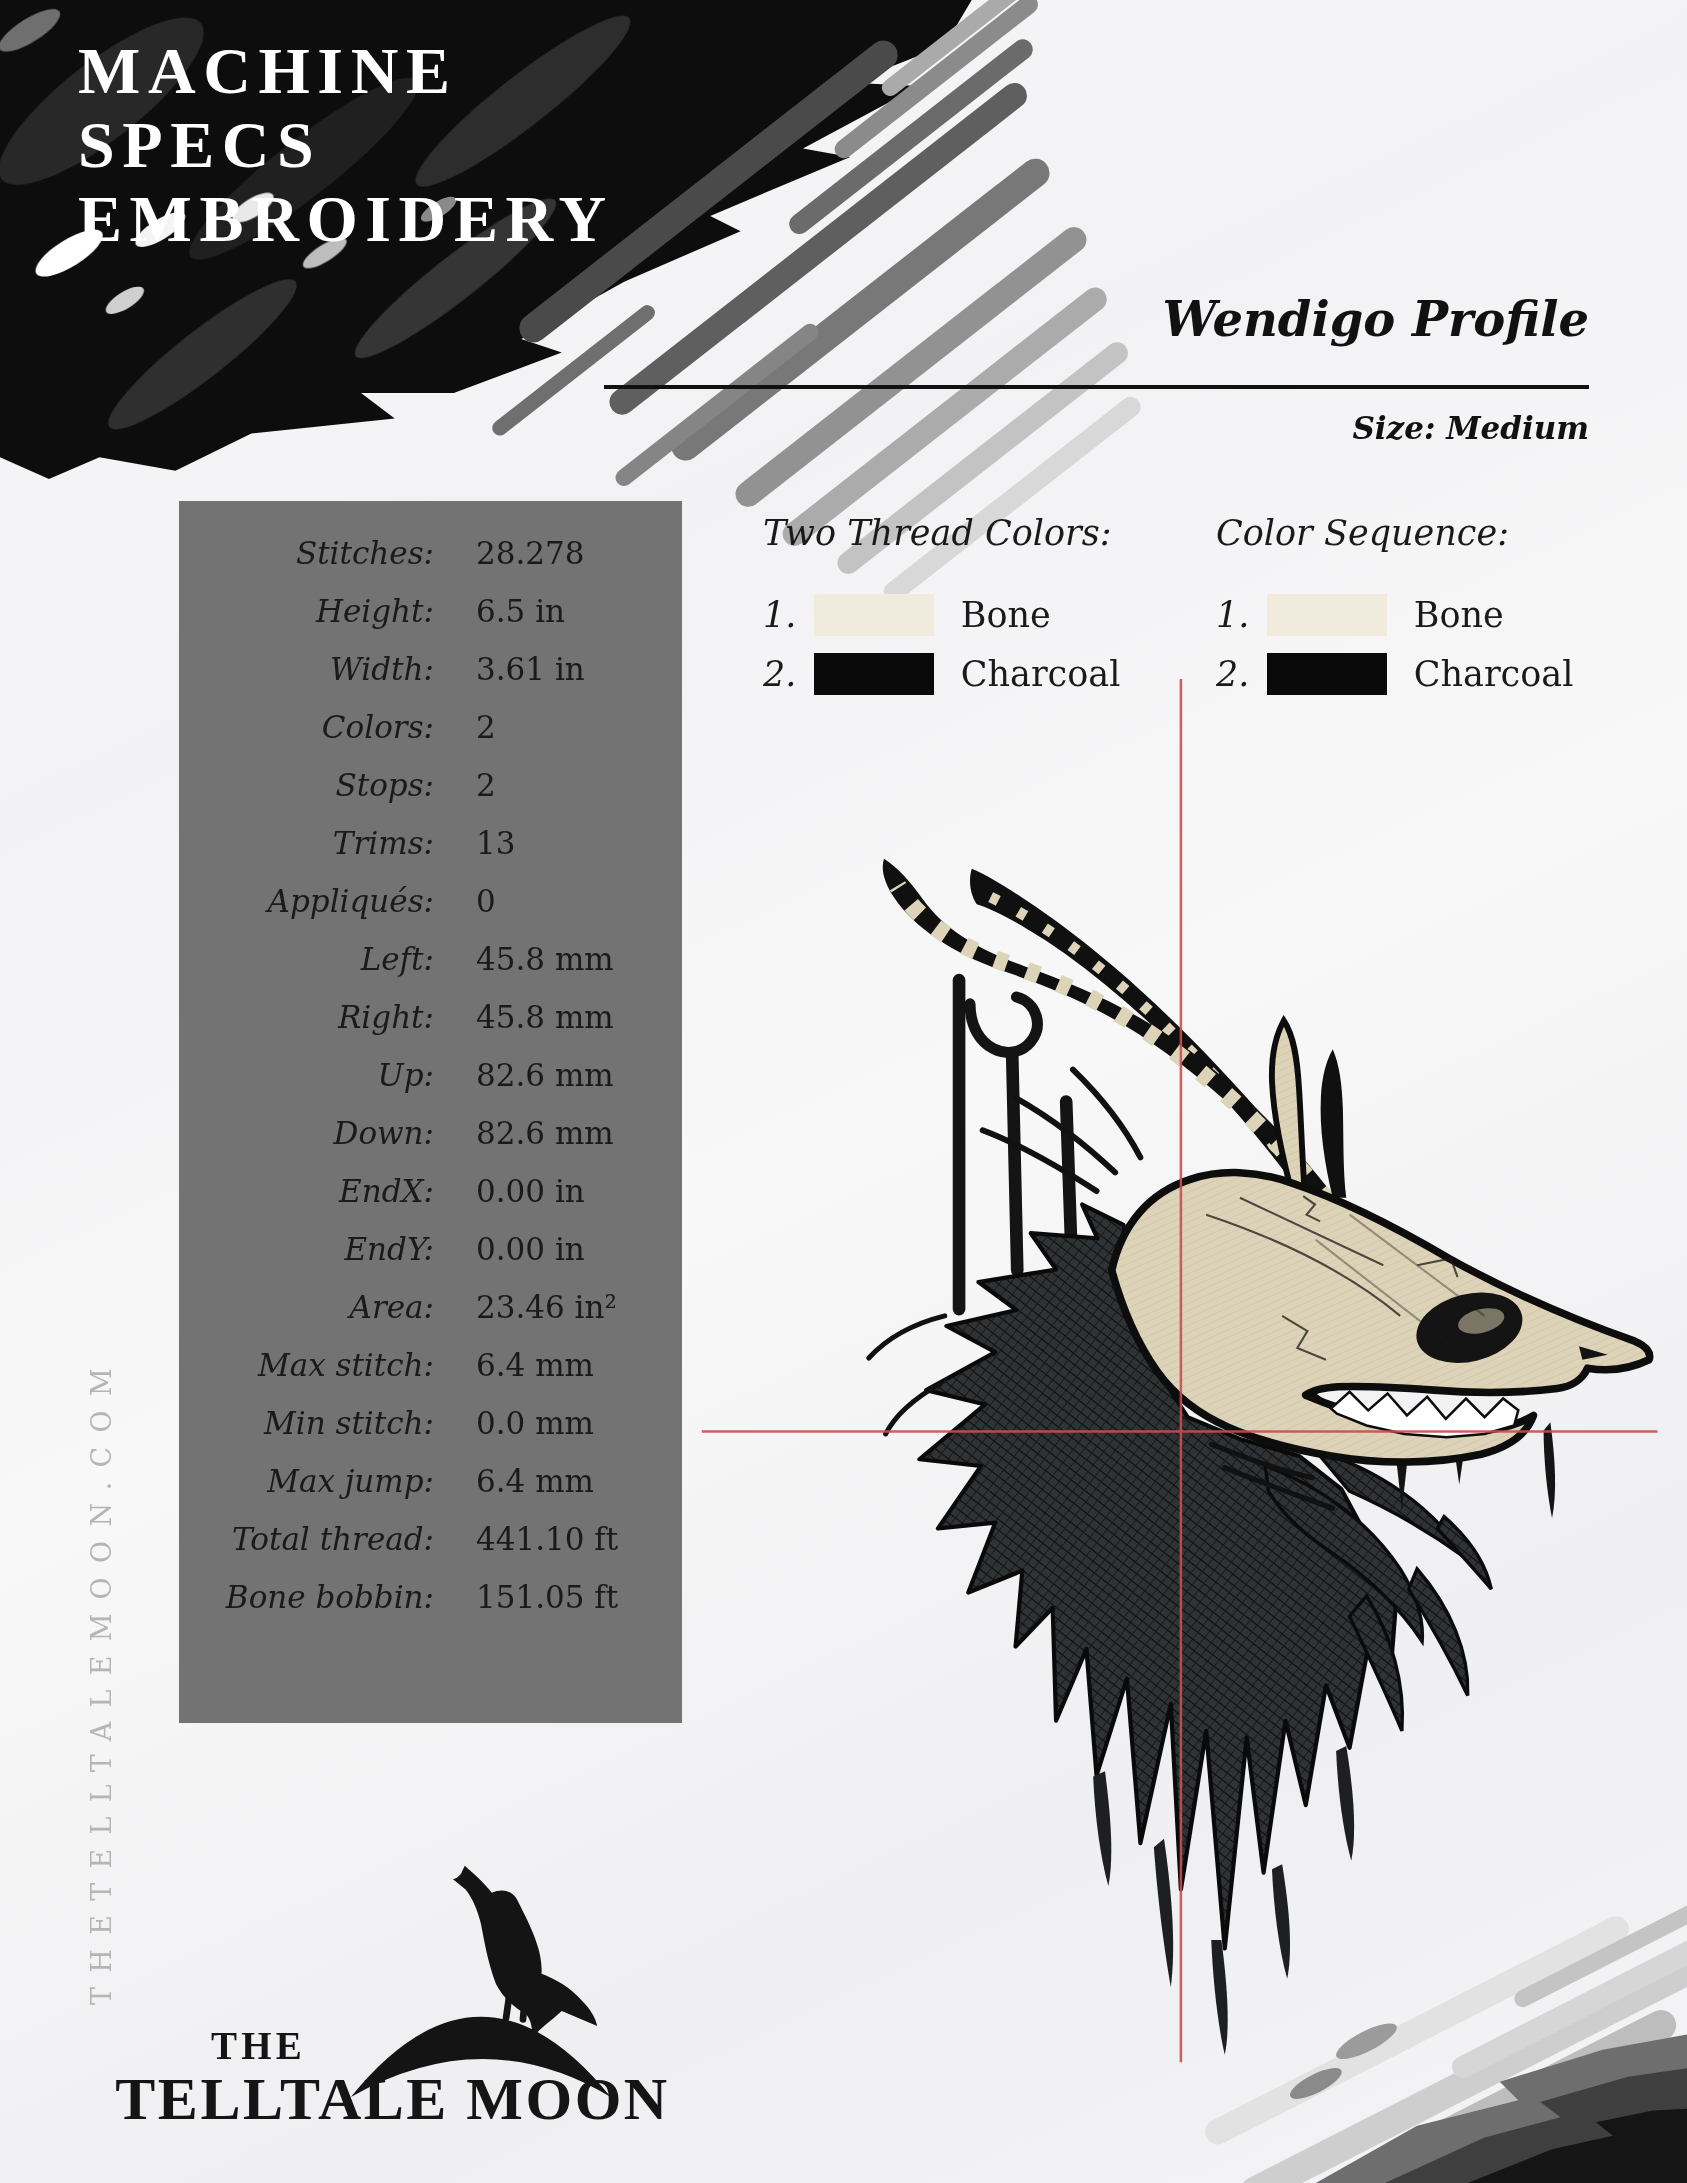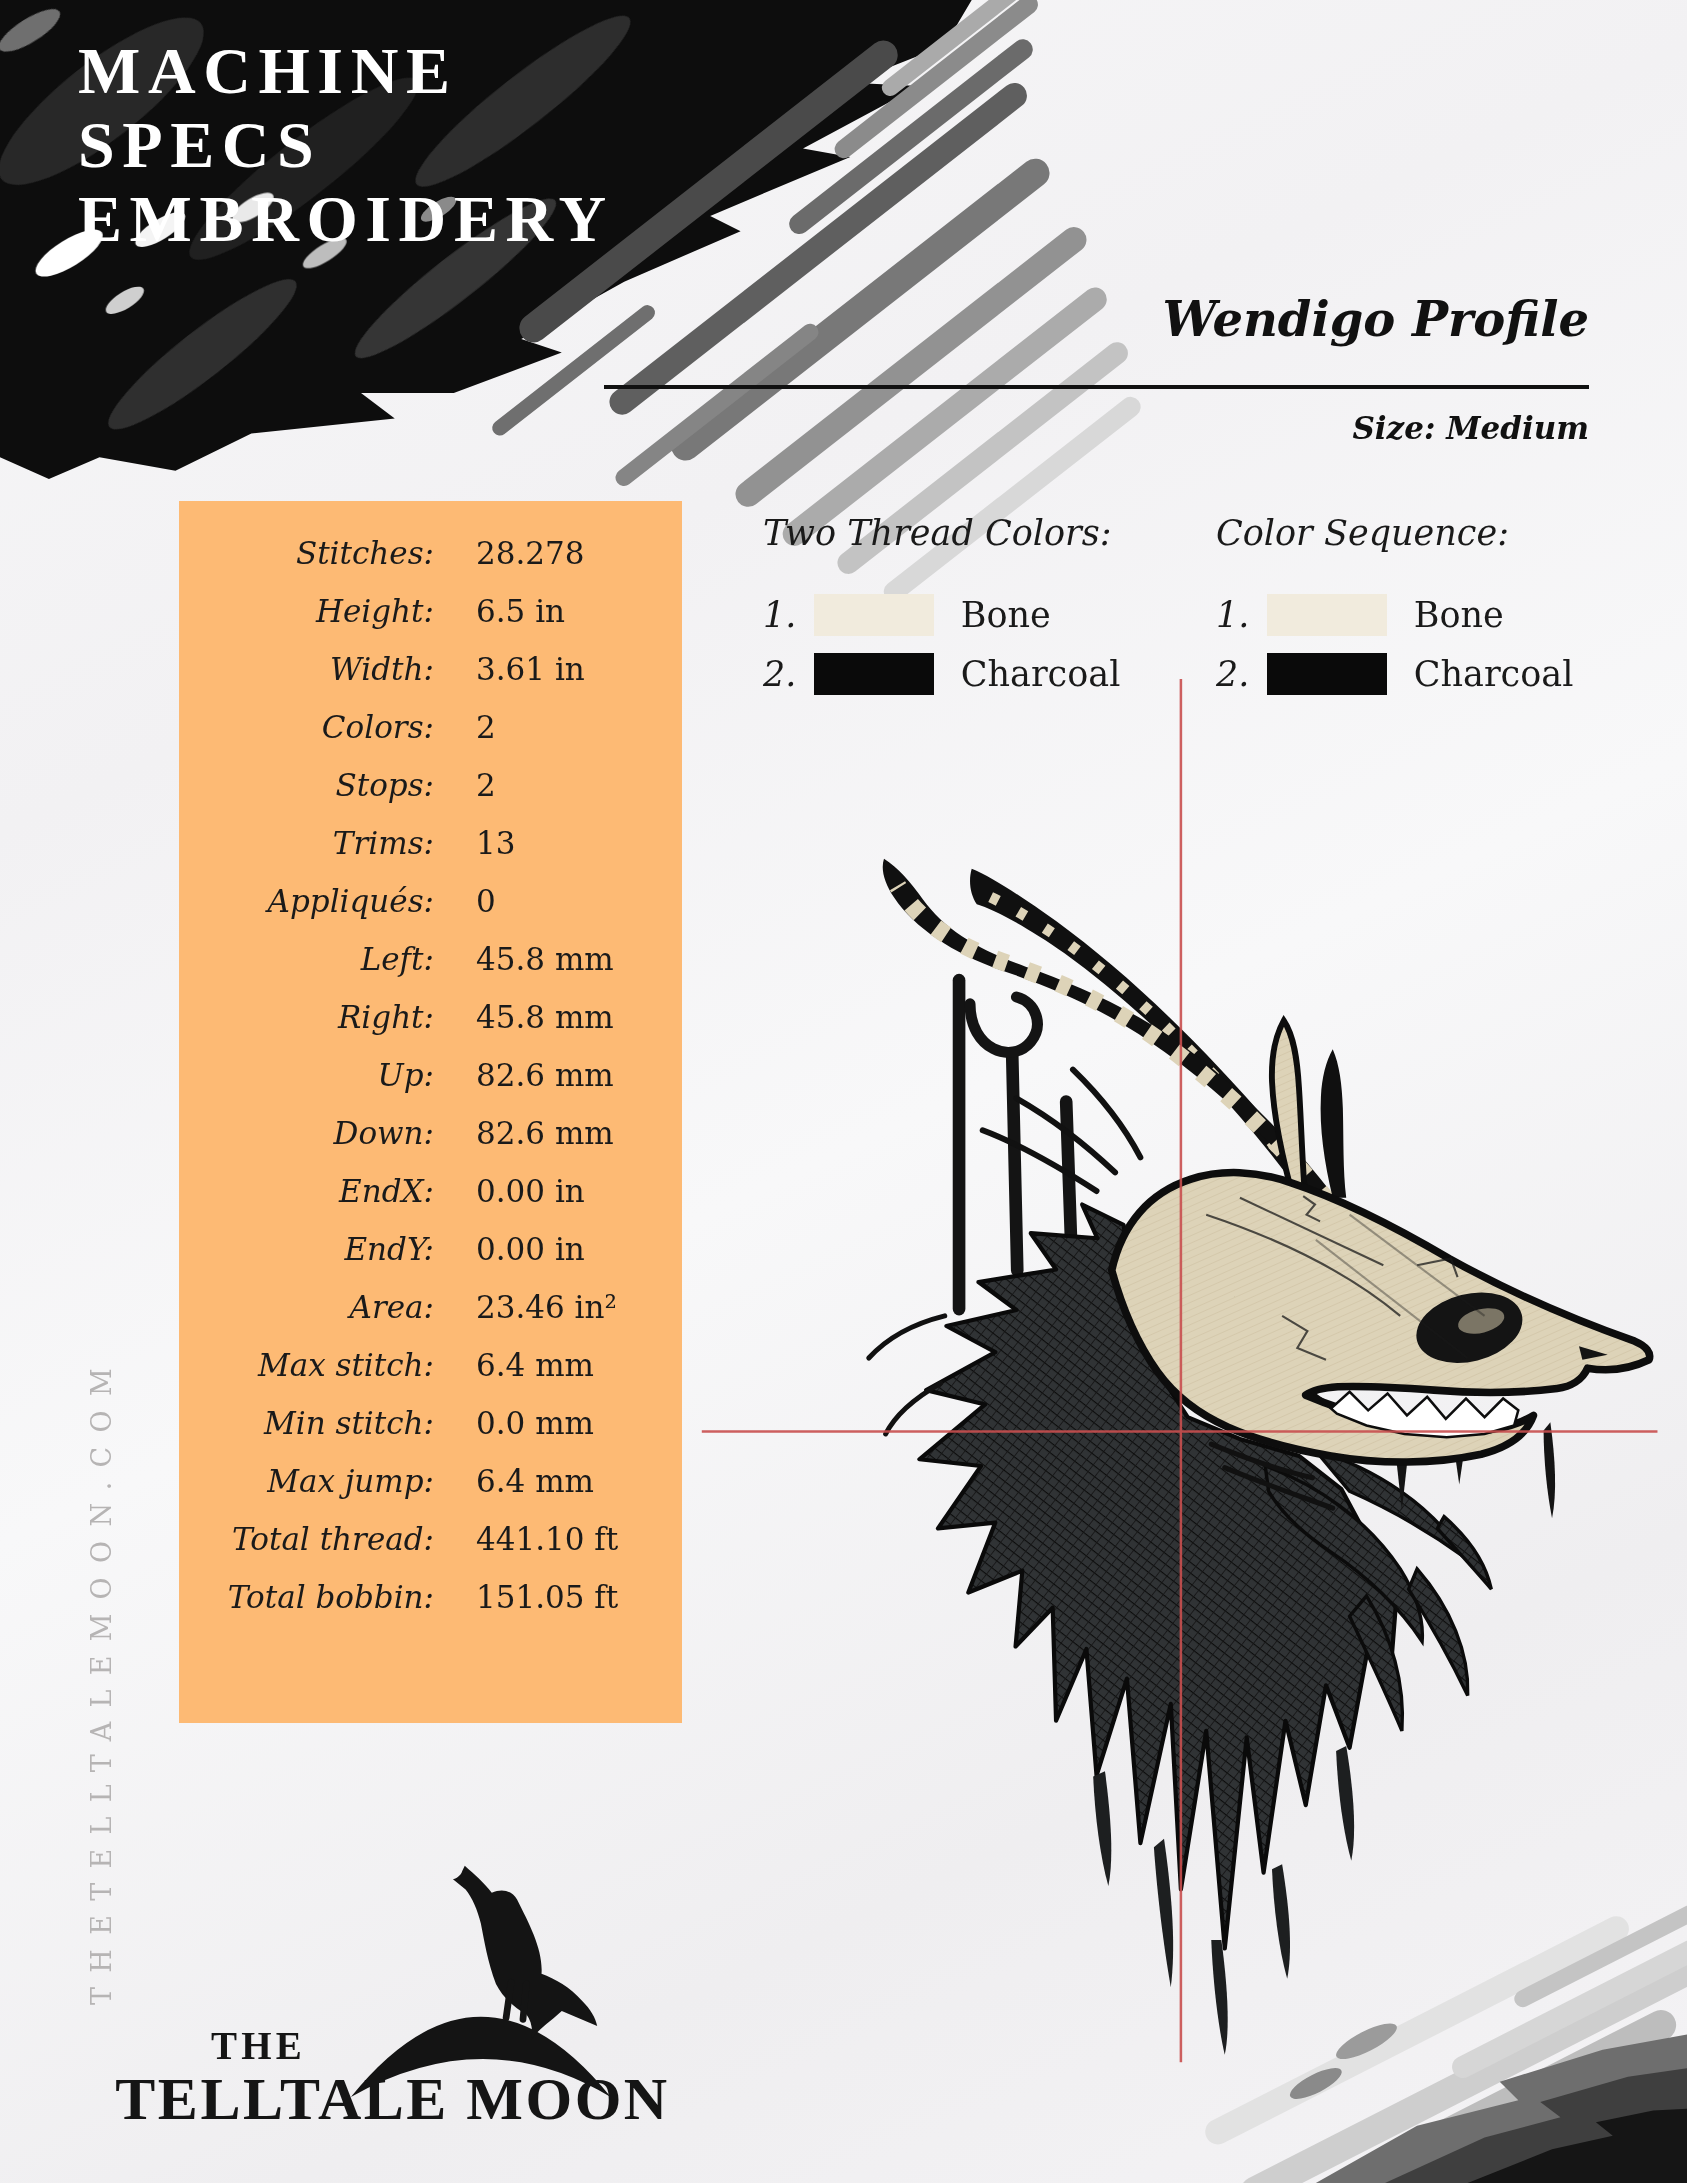--- a/index.html
+++ b/index.html
@@ -21,21 +21,21 @@
   }
   .header-rule{
     left:604px;top:385px;width:985px;height:4.2px;background:#111111;z-index:3;
   }
   .size-label{
     right:98px;top:403px;z-index:3;color:#111111;
     font-size:31px;font-weight:700;font-style:italic;line-height:51px;
   }
   
   .specs-panel{
-    left:179px;top:501px;width:503px;height:1222px;background:#fdba74;z-index:2;
+    left:179px;top:501px;width:503px;height:1222px;background:#737373;z-index:2;
     box-sizing:border-box;padding-top:34px;
   }
   .spec-row{display:flex;align-items:baseline;height:58px;font-size:31px;color:#1a1a1a;}
   .spec-label{width:255px;text-align:right;font-style:italic;flex:0 0 255px;}
   .spec-value{margin-left:42px;text-align:left;}
   
   .color-block{z-index:2;color:#1a1a1a;}
   .color-block .heading{font-size:35px;font-style:italic;margin:0 0 32px 0;}
   .color-row{display:flex;align-items:center;height:59px;font-size:35px;}
   .color-index{width:44px;font-style:italic;}
@@ -338,21 +338,21 @@
       <div class="spec-label">Max jump:</div>
       <div class="spec-value">6.4 mm</div>
     </div>
 
     <div class="spec-row">
       <div class="spec-label">Total thread:</div>
       <div class="spec-value">441.10 ft</div>
     </div>
 
     <div class="spec-row">
-      <div class="spec-label">Total bobbin:</div>
+      <div class="spec-label">Bone bobbin:</div>
       <div class="spec-value">151.05 ft</div>
     </div>
   </div>
 
 <div id="thread-colors" class="abs color-block">
   <div class="heading">Two Thread Colors:</div>
   <div>
 
       <div class="color-row">
         <span class="color-index">1.</span>

